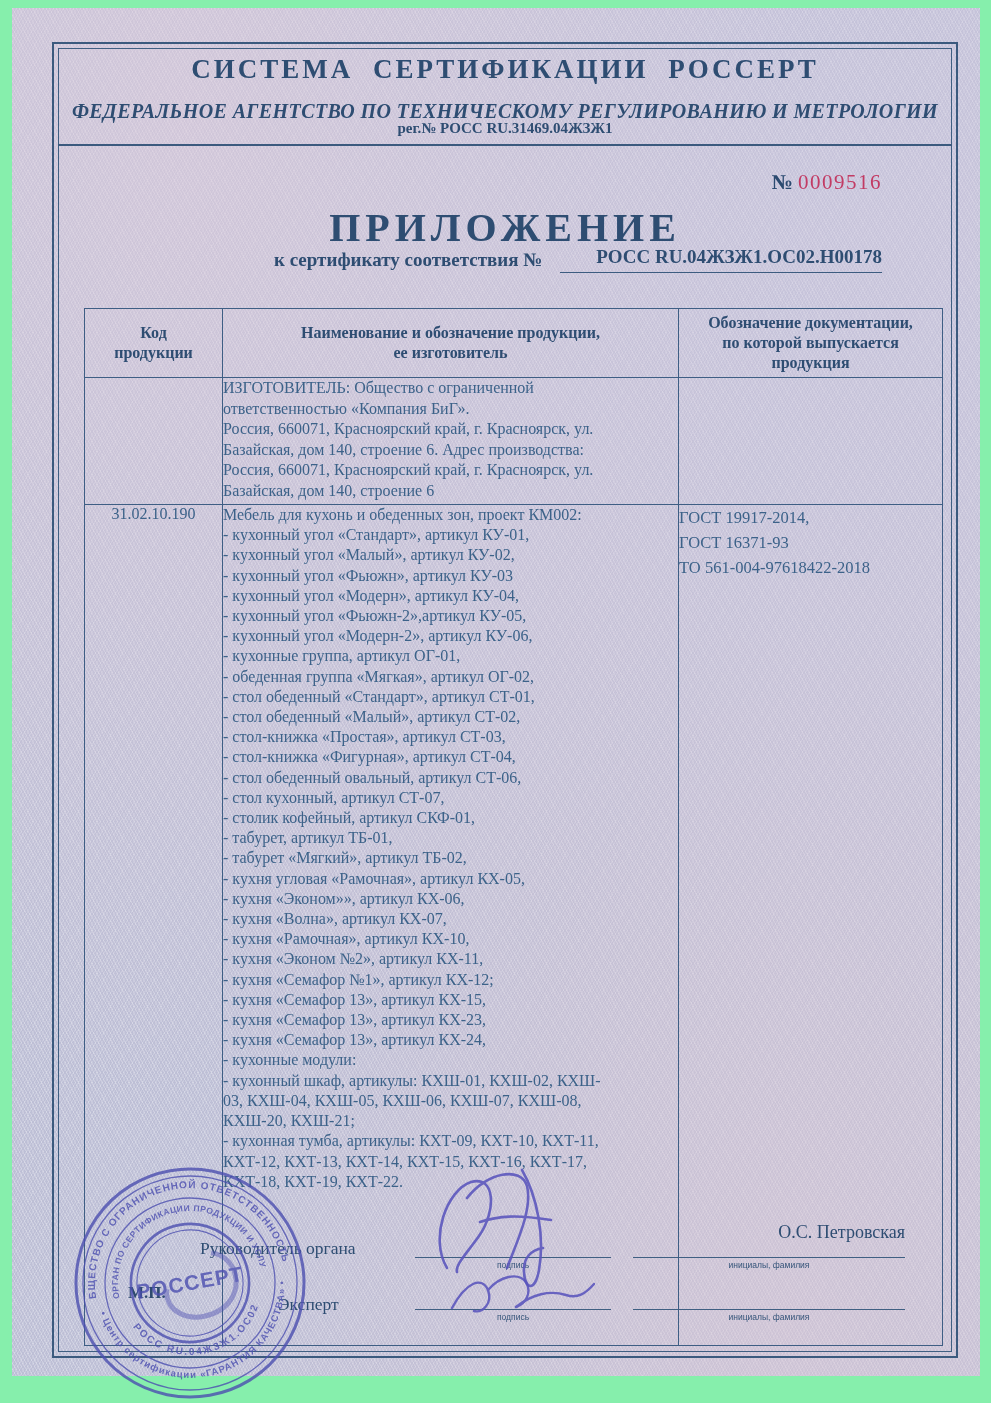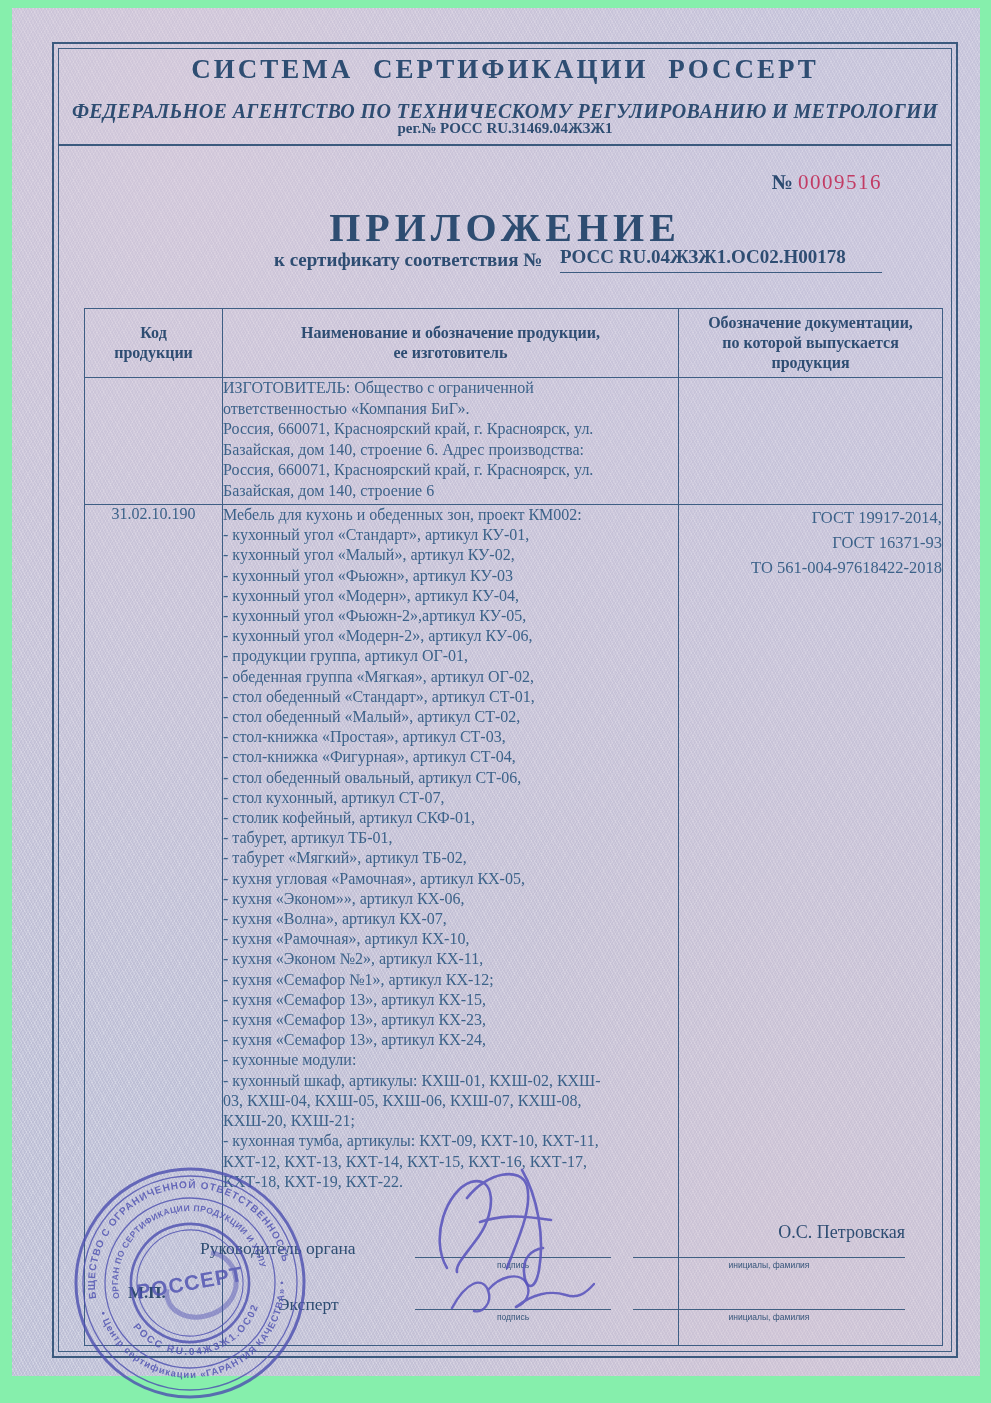--- a/index.html
+++ b/index.html
@@ -24,32 +24,32 @@
   #agency-title{top:100px;font-size:20px;font-weight:bold;letter-spacing:0.4px;font-style:italic;}
   #reg-number{top:120px;font-size:15px;font-weight:bold;}
 
   #blank-number{position:absolute;top:170px;left:52px;width:830px;text-align:right;font-size:21px;}
   #blank-number .pre{font-weight:bold;color:#2b4a70;}
   #blank-number .num{color:#c23b64;letter-spacing:1.5px;}
 
   #appendix-title{position:absolute;left:52px;top:204px;width:906px;text-align:center;
     font-size:40px;font-weight:bold;letter-spacing:5px;color:#2e4d72;}
   #certificate-line{position:absolute;left:274px;top:249px;color:#2e4d72;font-size:19px;font-weight:bold;}
-  #certificate-number{position:absolute;left:560px;top:246px;width:322px;text-align:left;
+  #certificate-number{position:absolute;left:560px;top:246px;width:322px;text-align:right;
     font-size:19px;font-weight:bold;color:#2e4d72;border-bottom:1.6px solid #3c5c80;padding-bottom:4px;}
 
   table#products-table{position:absolute;left:84px;top:308px;width:858px;border-collapse:collapse;
     table-layout:fixed;color:#3c6289;}
   #products-table td,#products-table th{border:1.6px solid #3e5e84;padding:0;vertical-align:top;}
   #products-table th{font-size:16px;font-weight:bold;color:#2e4d72;vertical-align:middle;
     line-height:20px;padding:4px 2px;}
   td.code-cell{text-align:center;font-size:16px;padding-top:5px;}
   td.man-cell{font-size:16px;line-height:20.6px;padding:4px 6px 0 12px;}
   td.prod-cell{font-size:16px;line-height:20.2px;padding:5px 4px 0 12px;}
-  td.docs-cell{font-size:16.5px;line-height:25px;padding:6px 2px 0 12px;text-align:right;}
+  td.docs-cell{font-size:16.5px;line-height:25px;padding:6px 2px 0 12px;}
   .ln{white-space:nowrap;}
 
   .sig-label{position:absolute;color:#2e4d72;font-size:17.5px;}
   .sig-line{position:absolute;border-top:1.3px solid #3f5f82;}
   .sig-caption{position:absolute;font-size:8.5px;color:#36557a;text-align:center;
     font-family:"Liberation Sans","DejaVu Sans",sans-serif;}
   .sig-name{position:absolute;color:#2e4d72;font-size:18px;text-align:right;}
 
   #mp-label{position:absolute;left:92px;top:1283px;font-size:17px;font-weight:bold;color:#2d4a6e;padding-left:36px;}
 
@@ -116,21 +116,21 @@
     <tr style="height:841px">
       <td class="code-cell">31.02.10.190</td>
       <td class="prod-cell">
             <div class="ln">Мебель для кухонь и обеденных зон, проект КМ002:</div>
             <div class="ln"> - кухонный угол «Стандарт», артикул КУ-01,</div>
             <div class="ln"> - кухонный угол «Малый», артикул КУ-02,</div>
             <div class="ln">- кухонный угол «Фьюжн», артикул КУ-03</div>
             <div class="ln">- кухонный угол «Модерн», артикул КУ-04,</div>
             <div class="ln">- кухонный угол «Фьюжн-2»,артикул КУ-05,</div>
             <div class="ln">- кухонный угол «Модерн-2», артикул КУ-06,</div>
-            <div class="ln">- продукции группа, артикул ОГ-01,</div>
+            <div class="ln">- кухонные группа, артикул ОГ-01,</div>
             <div class="ln">- обеденная группа «Мягкая», артикул ОГ-02,</div>
             <div class="ln">- стол обеденный «Стандарт», артикул СТ-01,</div>
             <div class="ln">- стол обеденный «Малый», артикул СТ-02,</div>
             <div class="ln">- стол-книжка  «Простая», артикул СТ-03,</div>
             <div class="ln">- стол-книжка  «Фигурная», артикул СТ-04,</div>
             <div class="ln">- стол обеденный овальный, артикул СТ-06,</div>
             <div class="ln">- стол кухонный, артикул СТ-07,</div>
             <div class="ln">- столик кофейный, артикул СКФ-01,</div>
             <div class="ln">-  табурет, артикул ТБ-01,</div>
             <div class="ln">- табурет «Мягкий», артикул ТБ-02,</div>

